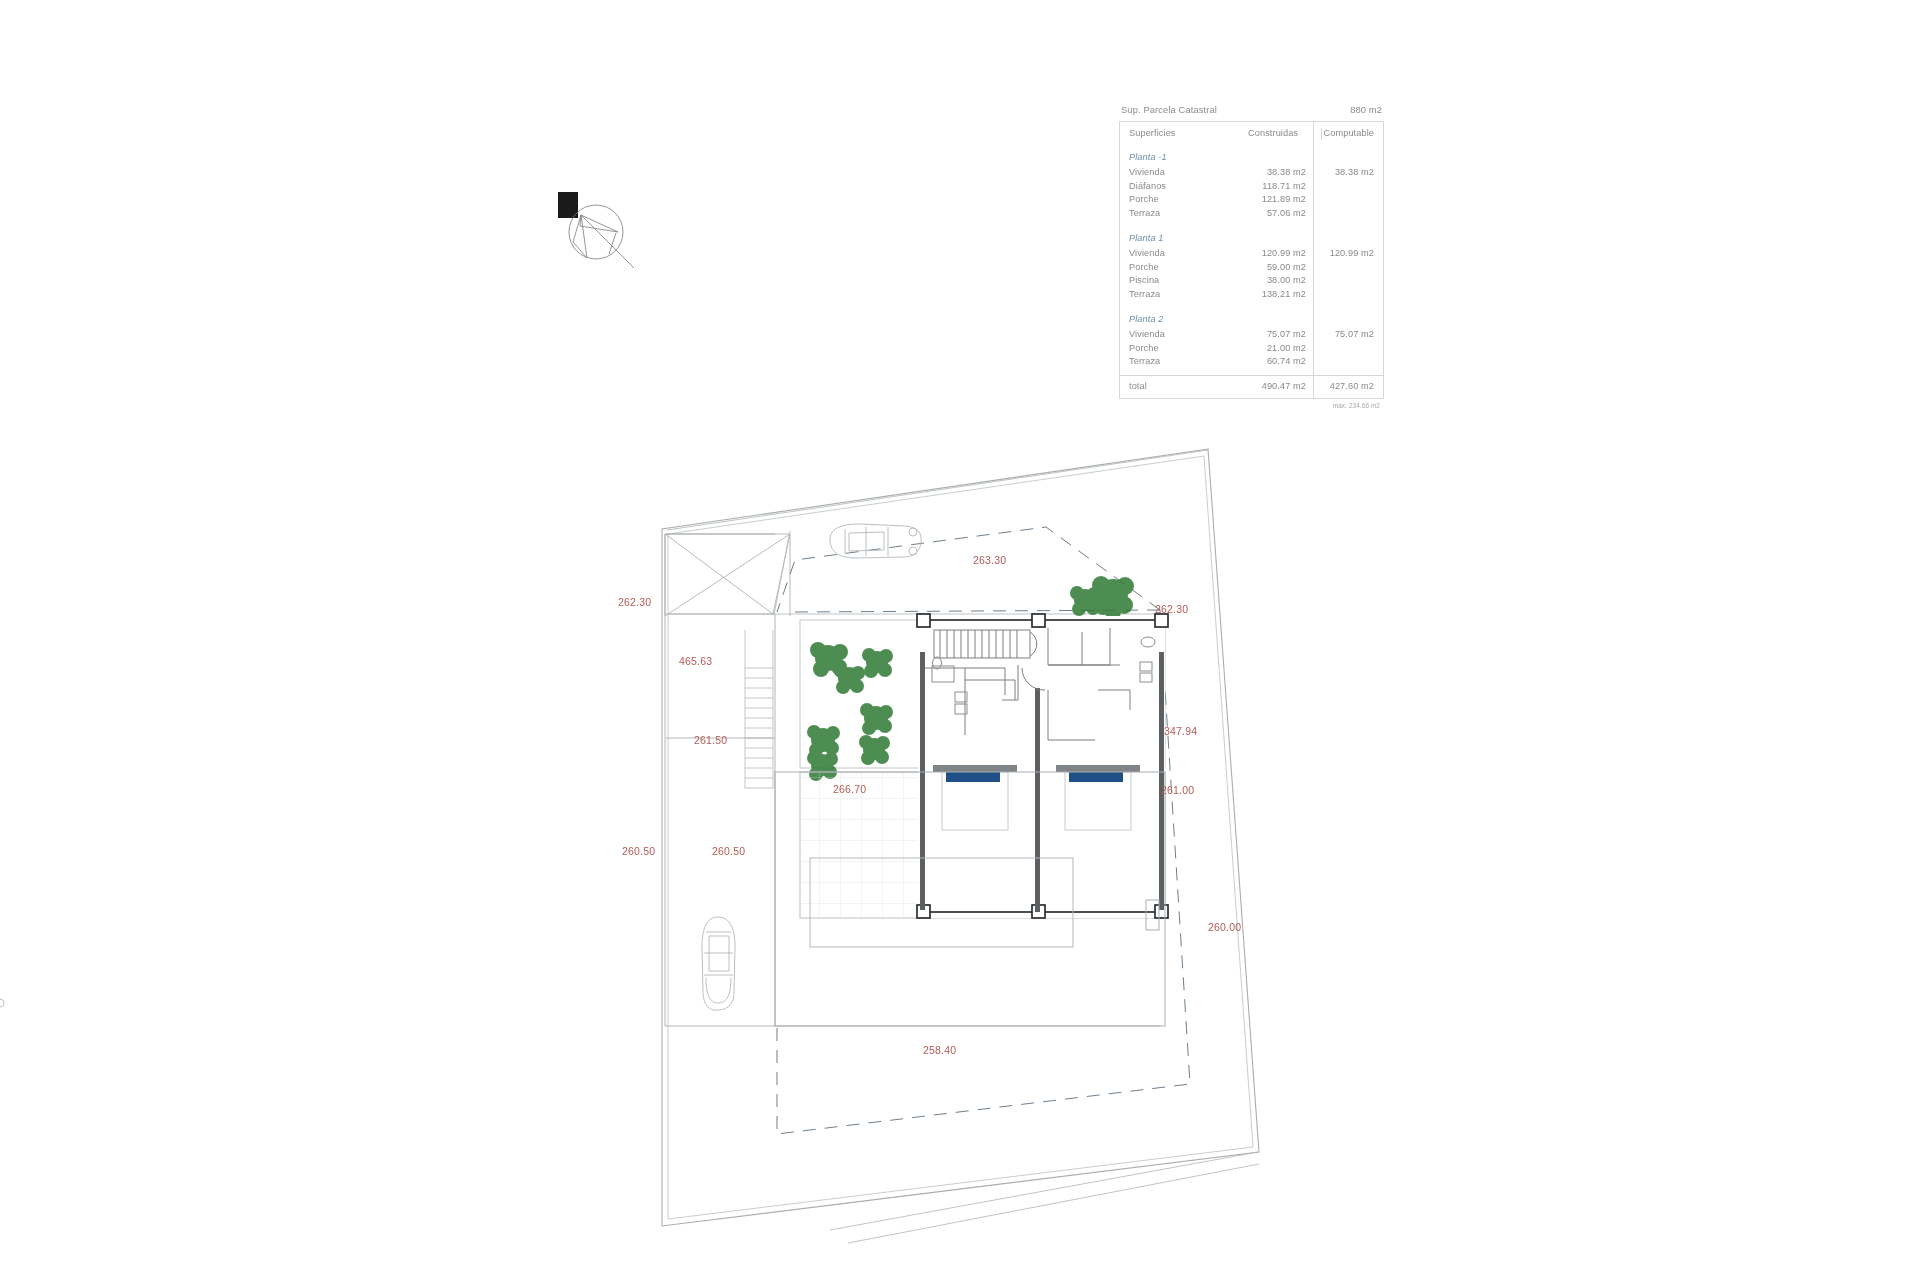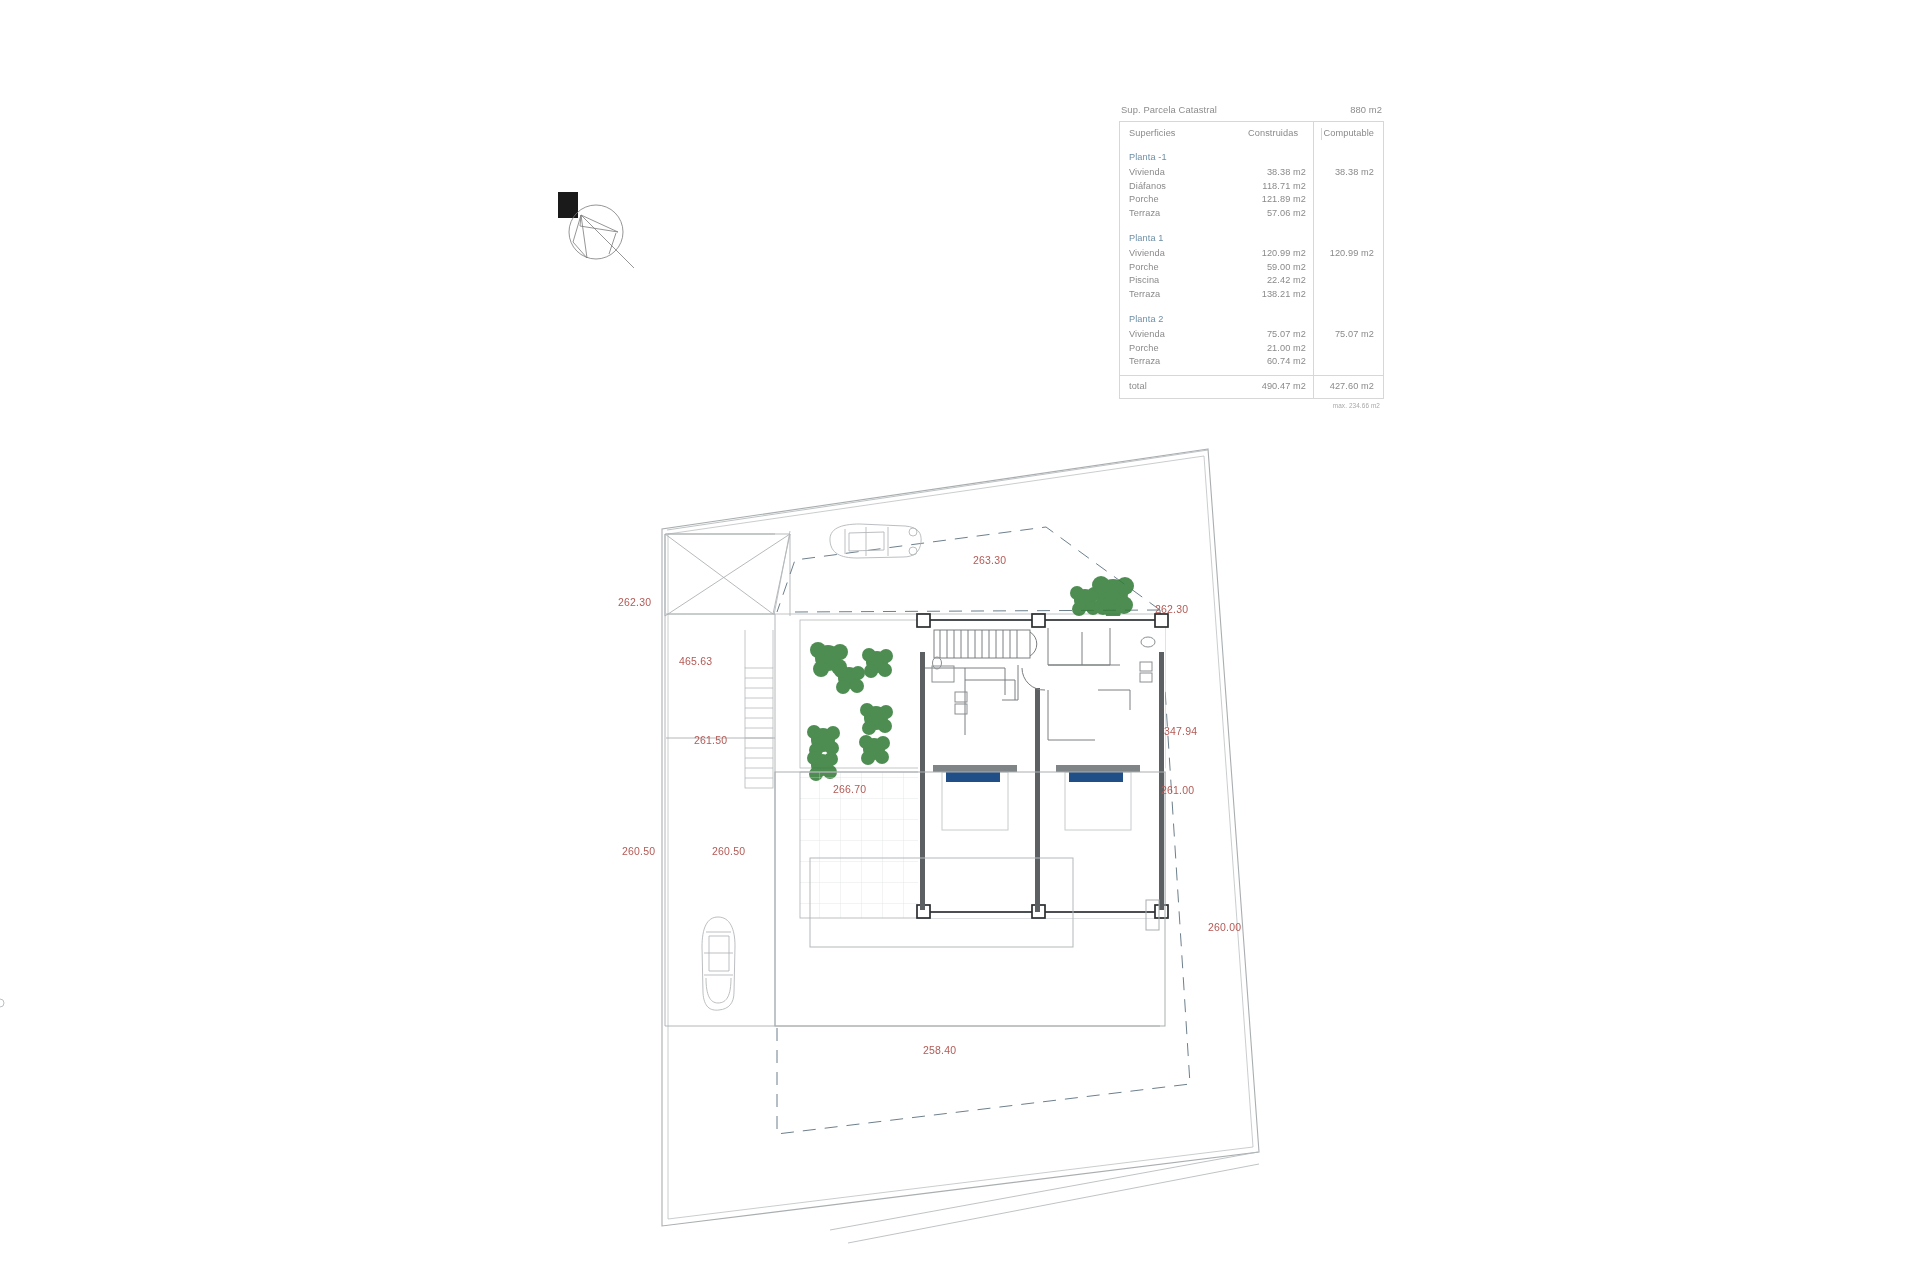--- a/index.html
+++ b/index.html
@@ -58,20 +58,21 @@
   .c-comp  { width: 70px; text-align: right; padding-right: 9px;
              border-left: 1px solid #d7d7d7; height: 100%; }
 
   .hdr { padding-top: 6px; padding-bottom: 7px; gap: 16px; }
   .hdr .c-label, .hdr .c-built, .hdr .c-comp { color: #8a8a8a; }
 
   .floor-head {
     color: #6d8fa6;
     padding-top: 5px;
     padding-bottom: 3px;
+    font-style: italic;
   }
   .floor-head .c-label { color: #6d8fa6; }
 
   .body-row { padding-top: 1px; padding-bottom: 1px; }
 
   .sep { border-top: 1px solid #d7d7d7; margin-top: 6px; }
   .total-row { padding-top: 5px; padding-bottom: 5px; }
 
   .table-foot {
     text-align: right;
@@ -174,21 +175,21 @@
         <span class="c-built">120.99 m2</span>
         <span class="c-comp">120.99 m2</span>
       </div>
       <div class="trow body-row">
         <span class="c-label">Porche</span>
         <span class="c-built">59.00 m2</span>
         <span class="c-comp"></span>
       </div>
       <div class="trow body-row">
         <span class="c-label">Piscina</span>
-        <span class="c-built">22.42 m2</span>
+        <span class="c-built">38.00 m2</span>
         <span class="c-comp"></span>
       </div>
       <div class="trow body-row">
         <span class="c-label">Terraza</span>
         <span class="c-built">138.21 m2</span>
         <span class="c-comp"></span>
       </div>
 
       <div class="trow floor-head" style="padding-top:12px;">
         <span class="c-label">Planta 2</span>

